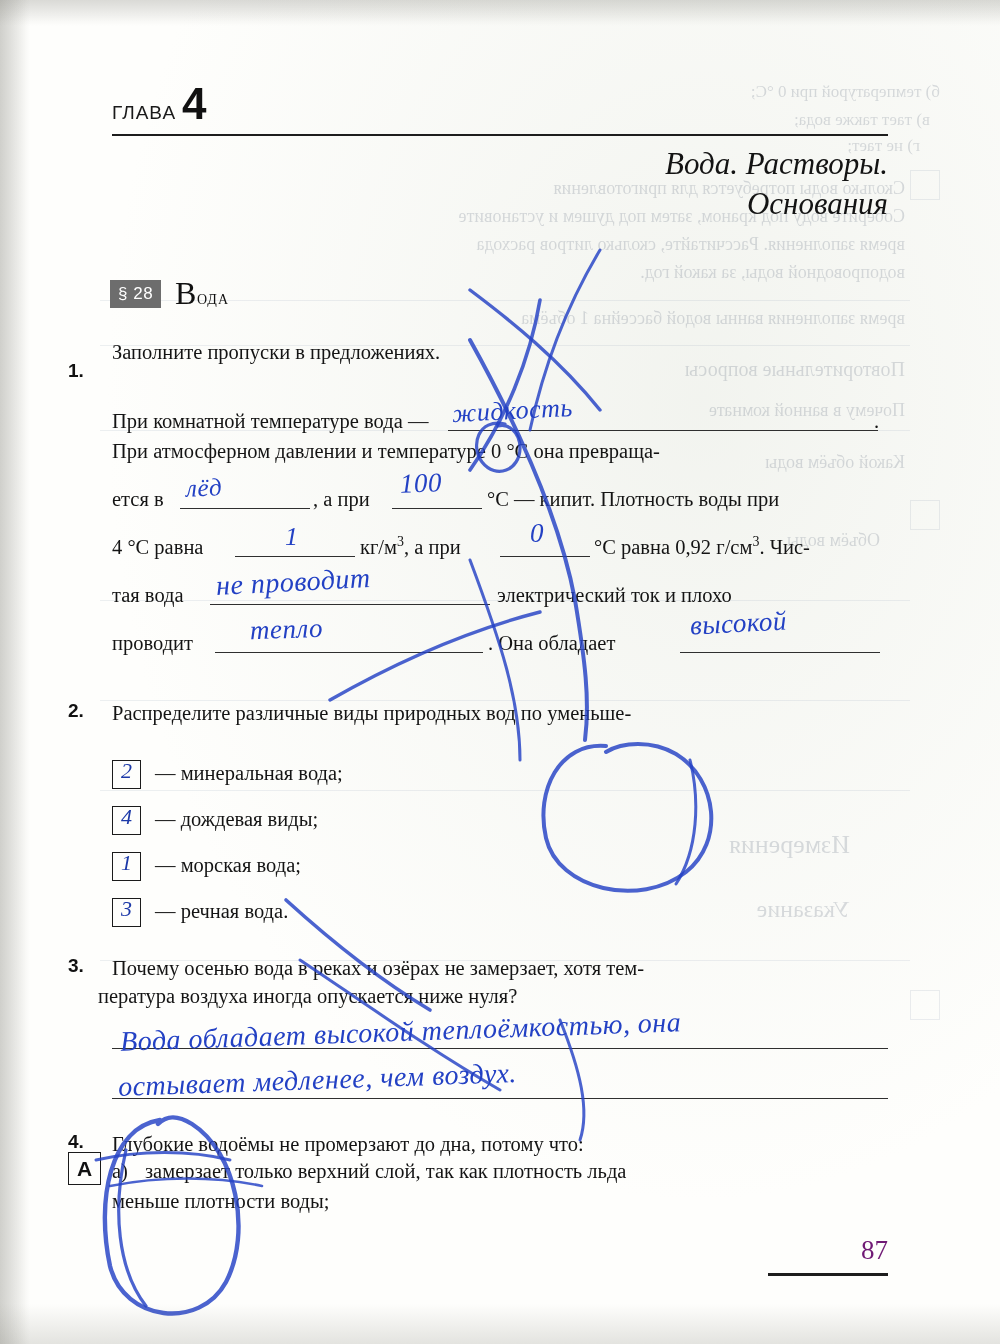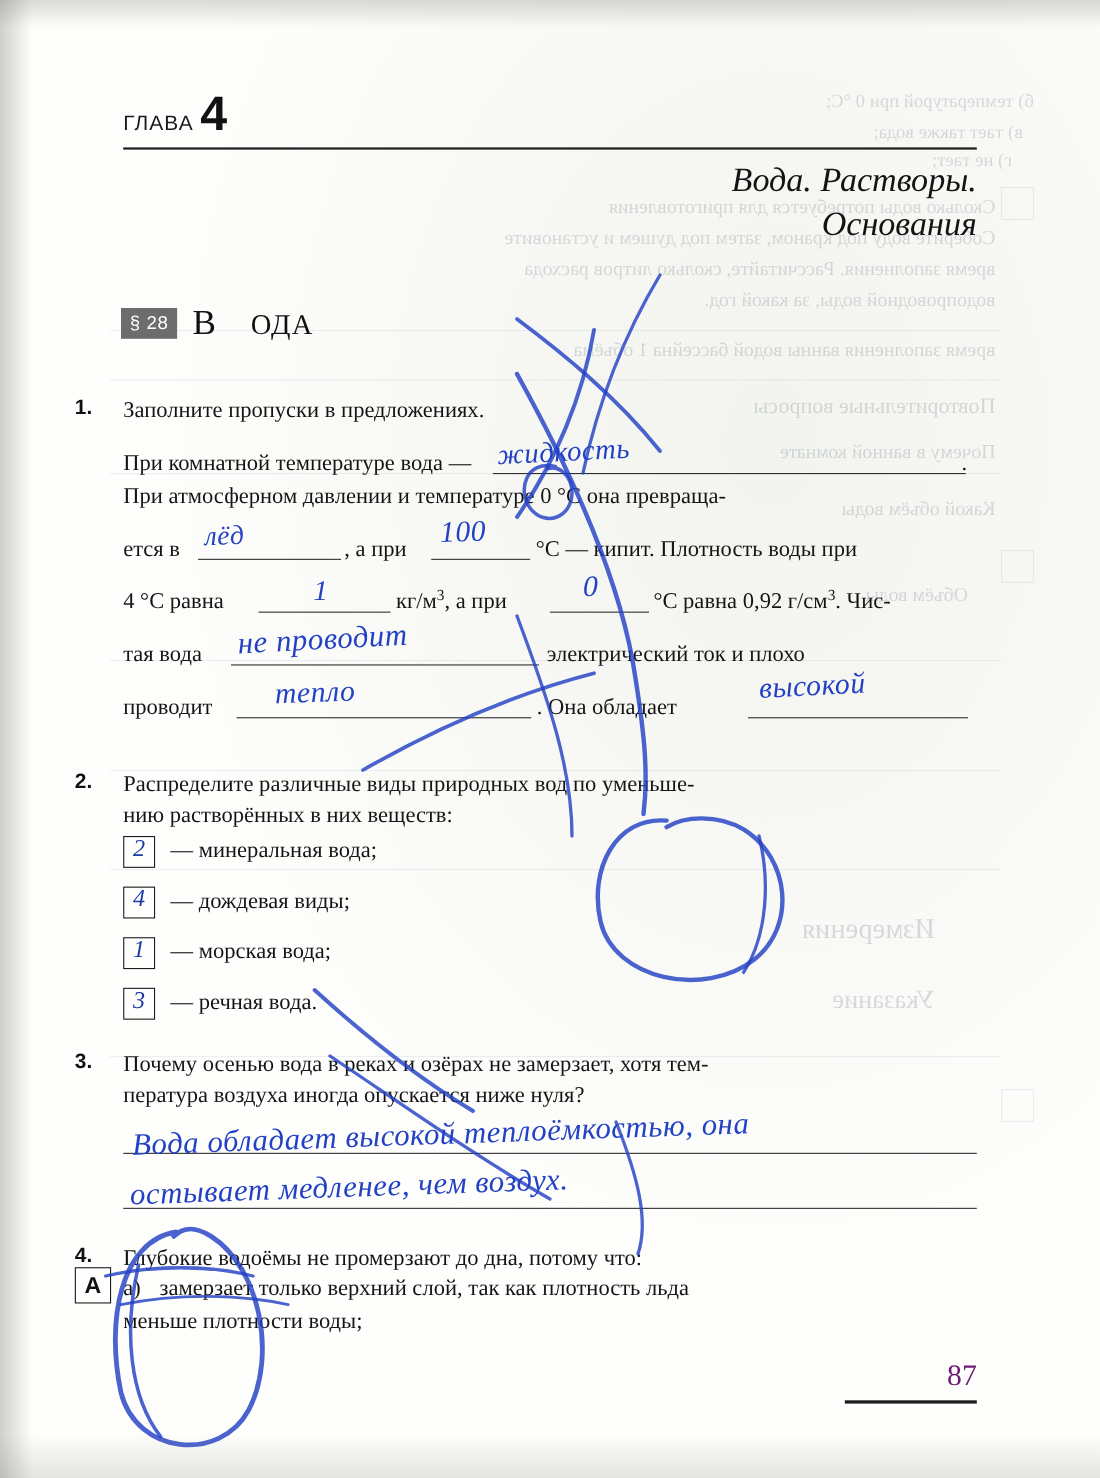--- a/index.html
+++ b/index.html
@@ -135,23 +135,22 @@
     padding: 5px 8px 6px 8px;
     line-height: 1;
     letter-spacing: 0.5px;
   }
   .para-name {
     font-size: 32px;
     color: #111;
     letter-spacing: 0.5px;
   }
   .para-name .small {
-    font-size: 26px;
+    font-size: 14px;
     letter-spacing: 1px;
-    margin-left: 31px;
   }
 
   
   .qnum {
     position: absolute;
     font-family: "Liberation Sans", sans-serif;
     font-weight: bold;
     font-size: 19px;
     color: #111;
   }
@@ -282,21 +281,21 @@
       <div>Вода. Растворы.</div>
       <div>Основания</div>
     </div>
 
     <div class="para-head">
       <span class="para-badge">§ 28</span>
       <span class="para-name"><span>В</span><span class="small">ОДА</span></span>
     </div>
 
     <div class="qnum" style="left:68px; top:360px;">1.</div>
-    <div class="txt" style="left:112px; top:358px; width:700px;">Заполните пропуски в предложениях.</div>
+    <div class="txt" style="left:112px; top:337px; width:700px;">Заполните пропуски в предложениях.</div>
 
     <div class="txt" style="left:112px; top:406px;">При комнатной температуре вода —</div>
     <div class="blank-rule" style="left:448px; top:430px; width:430px;"></div>
     <div class="txt" style="left:874px; top:406px;">.</div>
 
     <div class="txt" style="left:112px; top:436px;">При атмосферном давлении и температуре 0 °С она превраща-</div>
 
     <div class="txt" style="left:112px; top:484px;">ется в</div>
     <div class="blank-rule" style="left:180px; top:508px; width:130px;"></div>
     <div class="txt" style="left:313px; top:484px;">, а при</div>
@@ -314,21 +313,20 @@
     <div class="txt" style="left:497px; top:580px;">электрический ток и плохо</div>
 
     <div class="txt" style="left:112px; top:628px;">проводит</div>
     <div class="blank-rule" style="left:215px; top:652px; width:268px;"></div>
     <div class="txt" style="left:488px; top:628px;">. Она обладает</div>
     <div class="blank-rule" style="left:680px; top:652px; width:200px;"></div>
 
 
     <div class="qnum" style="left:68px; top:700px;">2.</div>
     <div class="txt justify" style="left:112px; top:698px; width:776px;">Распределите различные виды природных вод по уменьше-</div>
-    <div class="txt" style="left:112px; top:726px;">нию растворённых в них веществ:</div>
 
     <div class="ansbox" style="left:112px; top:760px;">
       <span class="hand">2</span>
     </div>
     <div class="txt" style="left:155px; top:758px;">— минеральная вода;</div>
 
     <div class="ansbox" style="left:112px; top:806px;">
       <span class="hand">4</span>
     </div>
     <div class="txt" style="left:155px; top:804px;">— дождевая виды;</div>
@@ -338,21 +336,21 @@
     </div>
     <div class="txt" style="left:155px; top:850px;">— морская вода;</div>
 
     <div class="ansbox" style="left:112px; top:898px;">
       <span class="hand">3</span>
     </div>
     <div class="txt" style="left:155px; top:896px;">— речная вода.</div>
 
     <div class="qnum" style="left:68px; top:955px;">3.</div>
     <div class="txt justify" style="left:112px; top:953px; width:776px;">Почему осенью вода в реках и озёрах не замерзает, хотя тем-</div>
-    <div class="txt" style="left:112px; top:981px;">пература воздуха иногда опускается ниже нуля?</div>
+    <div class="txt" style="left:98px; top:981px;">пература воздуха иногда опускается ниже нуля?</div>
 
     <div class="blank-rule" style="left:112px; top:1048px; width:776px;"></div>
     <div class="blank-rule" style="left:112px; top:1098px; width:776px;"></div>
 
     <div class="qnum" style="left:68px; top:1131px;">4.</div>
     <div class="txt" style="left:112px; top:1129px;">Глубокие водоёмы не промерзают до дна, потому что:</div>
     <div class="letterbox" style="left:68px; top:1152px;">А</div>
     <div class="txt" style="left:112px; top:1156px;">а)</div>
     <div class="txt" style="left:145px; top:1156px;">замерзает только верхний слой, так как плотность льда</div>
     <div class="txt" style="left:112px; top:1186px;">меньше плотности воды;</div>

